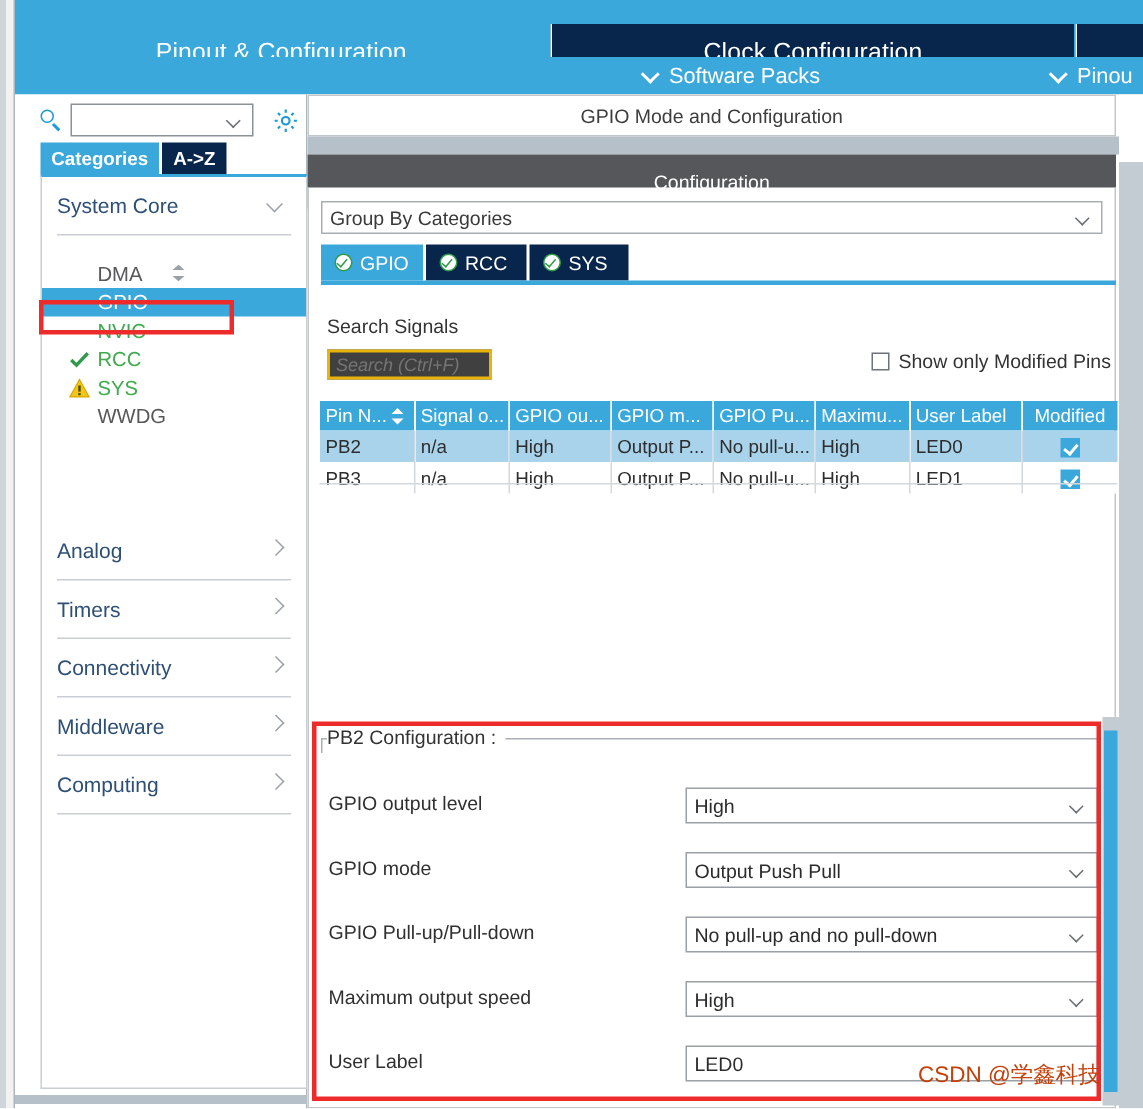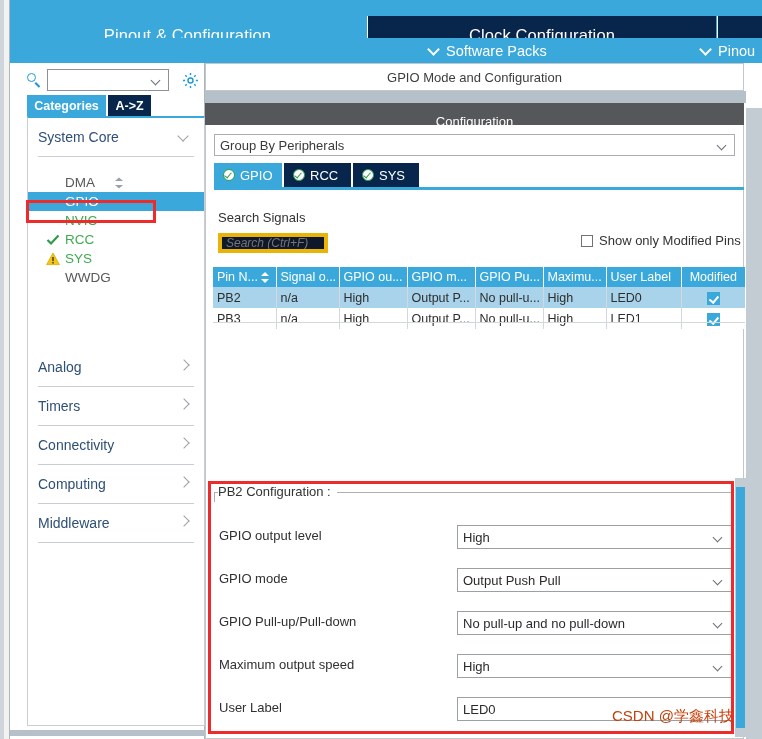--- a/index.html
+++ b/index.html
@@ -247,21 +247,21 @@
     position: absolute; left: 9px; top: 124px; width: 530px; height: 3px;
     background: #3aa8db;
   }
 
   .lbl-search-signals {
     position: absolute; left: 218px; top: 210px;
     font-size: 13px; color: #333333;
   }
   .search-input {
     position: absolute; left: 218px; top: 233px; width: 110px; height: 20px;
-    border: 4px solid #eab308; background: #0f172a; box-sizing: border-box;
+    border: 2px solid #eab308; background: #404040; box-sizing: border-box;
     font-size: 12px; color: #9a9a9a; font-style: italic;
     padding: 1px 4px; outline: none; font-family: "Liberation Sans", sans-serif;
   }
   .chk-row {
     position: absolute; left: 581px; top: 233px;
     display: flex; align-items: center; gap: 6px;
     font-size: 13px; color: #333333;
   }
   .chk-box {
     width: 12px; height: 12px; border: 1px solid #6d7378; background: #fff;
@@ -513,25 +513,25 @@
         </div>
         <div class="sb-grp">
           <span class="lbl">Timers</span>
           <span class="arw right"></span>
         </div>
         <div class="sb-grp">
           <span class="lbl">Connectivity</span>
           <span class="arw right"></span>
         </div>
         <div class="sb-grp">
+          <span class="lbl">Middleware</span>
+          <span class="arw right"></span>
+        </div>
+        <div class="sb-grp">
           <span class="lbl">Computing</span>
-          <span class="arw right"></span>
-        </div>
-        <div class="sb-grp">
-          <span class="lbl">Middleware</span>
           <span class="arw right"></span>
         </div>
       </div>
 
     </div>
   </div>
 
   <div class="redbox-gpio"></div>
   <div class="hr-sep-left"></div>
 
@@ -549,21 +549,21 @@
     <div class="gap-grey"></div>
 
     <div class="cfg-hdr">
       <span>Configuration</span>
     </div>
 
     <div class="cfg-body"></div>
   </div>
 
   <div class="group-combo" style="left:214px; top:134px;">
-    <span class="cv">Group By Peripherals</span>
+    <span class="cv">Group By Categories</span>
     <span class="chev-sm"></span>
   </div>
 
   <div class="ptabs" style="left:214px; top:163px;">
     <div class="ptab" id="ptab-gpio">
       <span class="okdot"></span>
       <span>GPIO</span>
     </div>
     <div class="ptab" id="ptab-rcc">
       <span class="okdot"></span>

